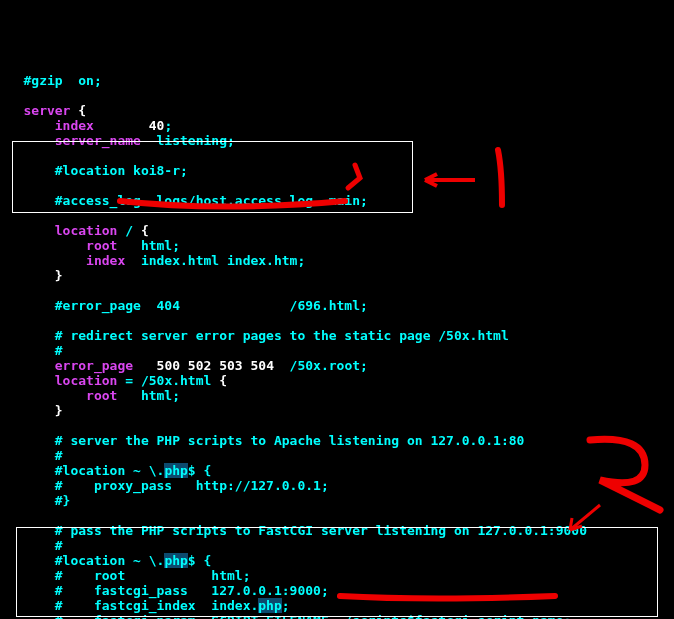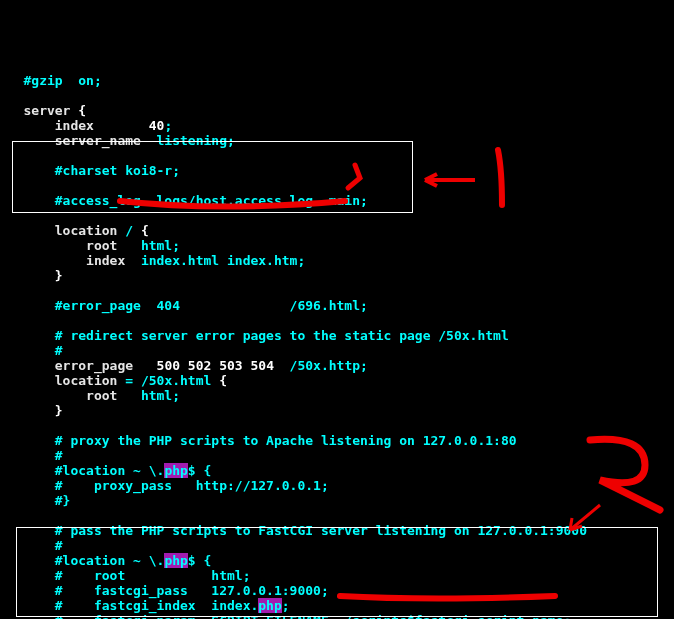--- a/index.html
+++ b/index.html
@@ -10,22 +10,22 @@
     font-weight:bold;
     line-height:15px;
     white-space:pre;
     color:#00ffff;
     width:674px;
     height:619px;
     overflow:hidden;
     position:relative;
   }
   .w{color:#fff}
-  .y{color:#e5e5e5}
-  .o{color:#00ffff;background:#a21caf;}
+  .y{color:#d946ef}
+  .o{color:#00ffff;background:#0c4a6e;}
   .box1{
     position:absolute;
     left:12px; top:141px;
     width:399px; height:70px;
     border:1px solid #fff;
     pointer-events:none;
   }
   .box2{
     position:absolute;
     left:16px; top:527px;
@@ -39,39 +39,39 @@
 <body>
 
 
 
 <pre><span>   #gzip  on;</span>
 <span></span>
 <span>   </span><span class="y">server</span><span class="w"> {</span>
 <span>       </span><span class="y">index</span><span>       </span><span class="w">40</span><span>;</span>
 <span>       </span><span class="y">server_name</span><span>  listening;</span>
 <span></span>
-<span>       #charset koi8-r;</span>
+<span>       #location koi8-r;</span>
 <span></span>
 <span>       #access_log  logs/host.access.log  main;</span>
 <span></span>
 <span>       </span><span class="y">location</span><span> / </span><span class="w">{</span>
 <span>           </span><span class="y">root</span><span>   html;</span>
 <span>           </span><span class="y">index</span><span>  index.html index.htm;</span>
 <span class="w">       }</span>
 <span></span>
 <span>       #error_page  404              /696.html;</span>
 <span></span>
 <span>       # redirect server error pages to the static page /50x.html</span>
 <span>       #</span>
-<span>       </span><span class="y">error_page</span><span>   </span><span class="w">500 502 503 504</span><span>  /50x.http;</span>
+<span>       </span><span class="y">error_page</span><span>   </span><span class="w">500 502 503 504</span><span>  /50x.root;</span>
 <span>       </span><span class="y">location</span><span> = /50x.html </span><span class="w">{</span>
 <span>           </span><span class="y">root</span><span>   html;</span>
 <span class="w">       }</span>
 <span></span>
-<span>       # proxy the PHP scripts to Apache listening on 127.0.0.1:80</span>
+<span>       # server the PHP scripts to Apache listening on 127.0.0.1:80</span>
 <span>       #</span>
 <span>       #location ~ \.</span><span class="o">php</span><span>$ {</span>
 <span>       #    proxy_pass   http://127.0.0.1;</span>
 <span>       #}</span>
 <span></span>
 <span>       # pass the PHP scripts to FastCGI server listening on 127.0.0.1:9000</span>
 <span>       #</span>
 <span>       #location ~ \.</span><span class="o">php</span><span>$ {</span>
 <span>       #    root           html;</span>
 <span>       #    fastcgi_pass   127.0.0.1:9000;</span>

